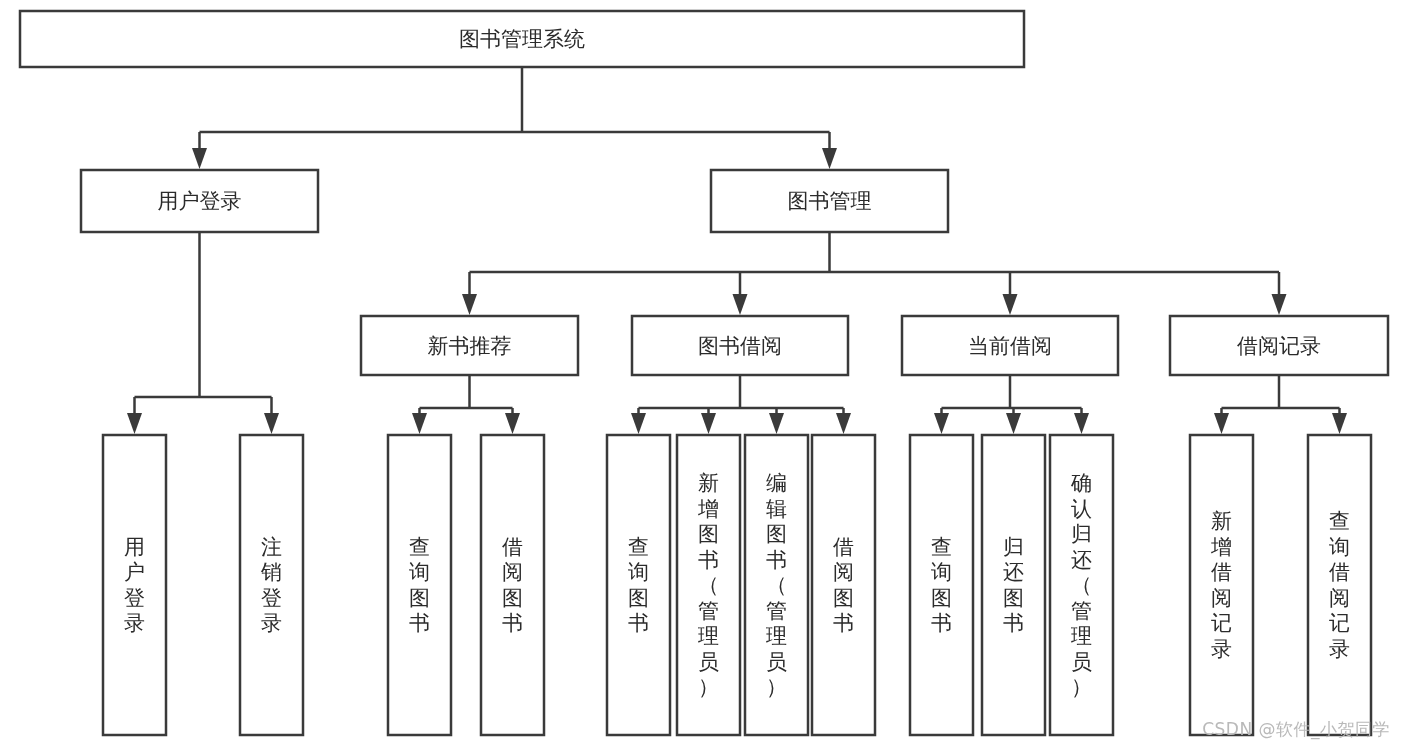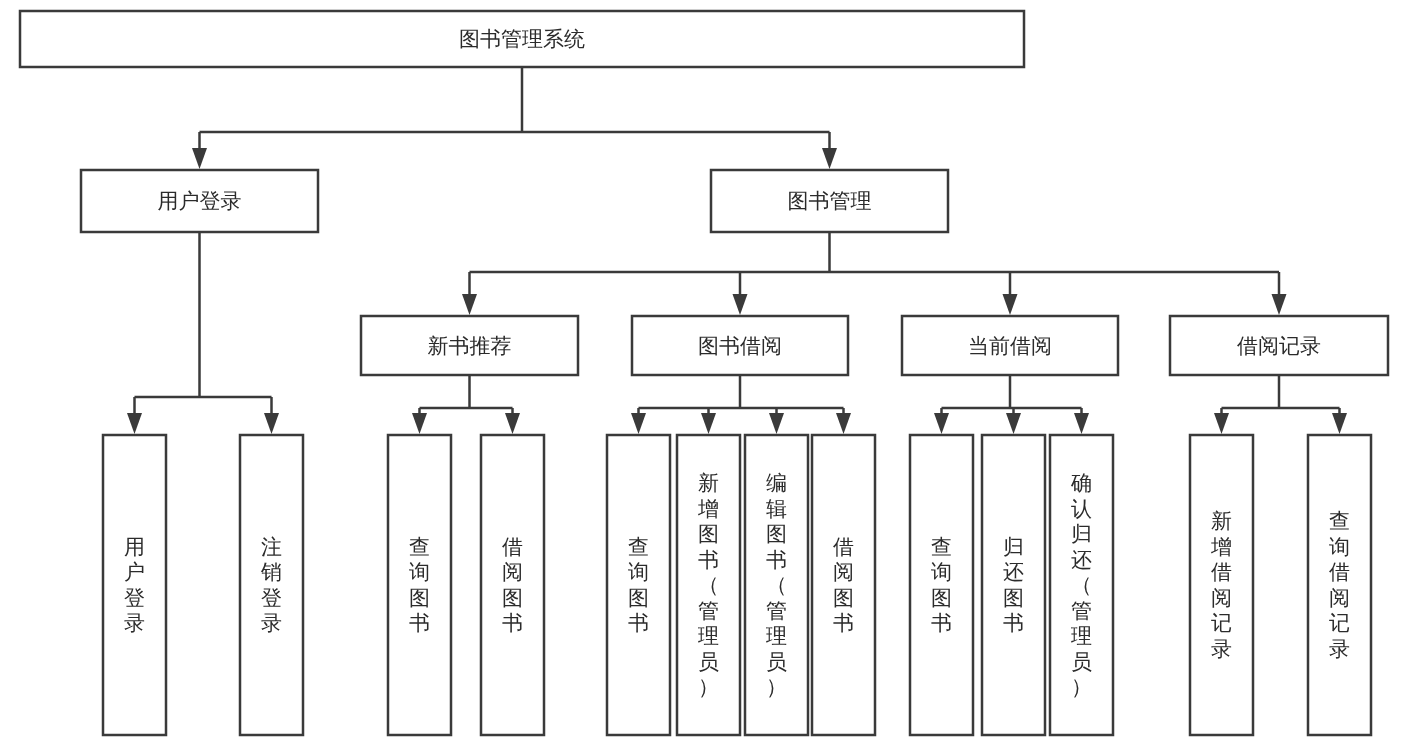--- a/index.html
+++ b/index.html
@@ -216,13 +216,14 @@
         <g>
           <rect class="node-box" x="1190" y="435" width="63" height="300"></rect>
           <text class="node-label-v" x="1221.5" y="528.39"><tspan x="1221.5" dy="0">新</tspan><tspan x="1221.5" dy="25.5">增</tspan><tspan x="1221.5" dy="25.5">借</tspan><tspan x="1221.5" dy="25.5">阅</tspan><tspan x="1221.5" dy="25.5">记</tspan><tspan x="1221.5" dy="25.5">录</tspan></text>
         </g>
         <g>
           <rect class="node-box" x="1308" y="435" width="63" height="300"></rect>
           <text class="node-label-v" x="1339.5" y="528.39"><tspan x="1339.5" dy="0">查</tspan><tspan x="1339.5" dy="25.5">询</tspan><tspan x="1339.5" dy="25.5">借</tspan><tspan x="1339.5" dy="25.5">阅</tspan><tspan x="1339.5" dy="25.5">记</tspan><tspan x="1339.5" dy="25.5">录</tspan></text>
         </g>
       </g>
   </svg>
+  <div class="watermark">CSDN @软件_小贺同学</div>
 </div>
 
 </body></html>

